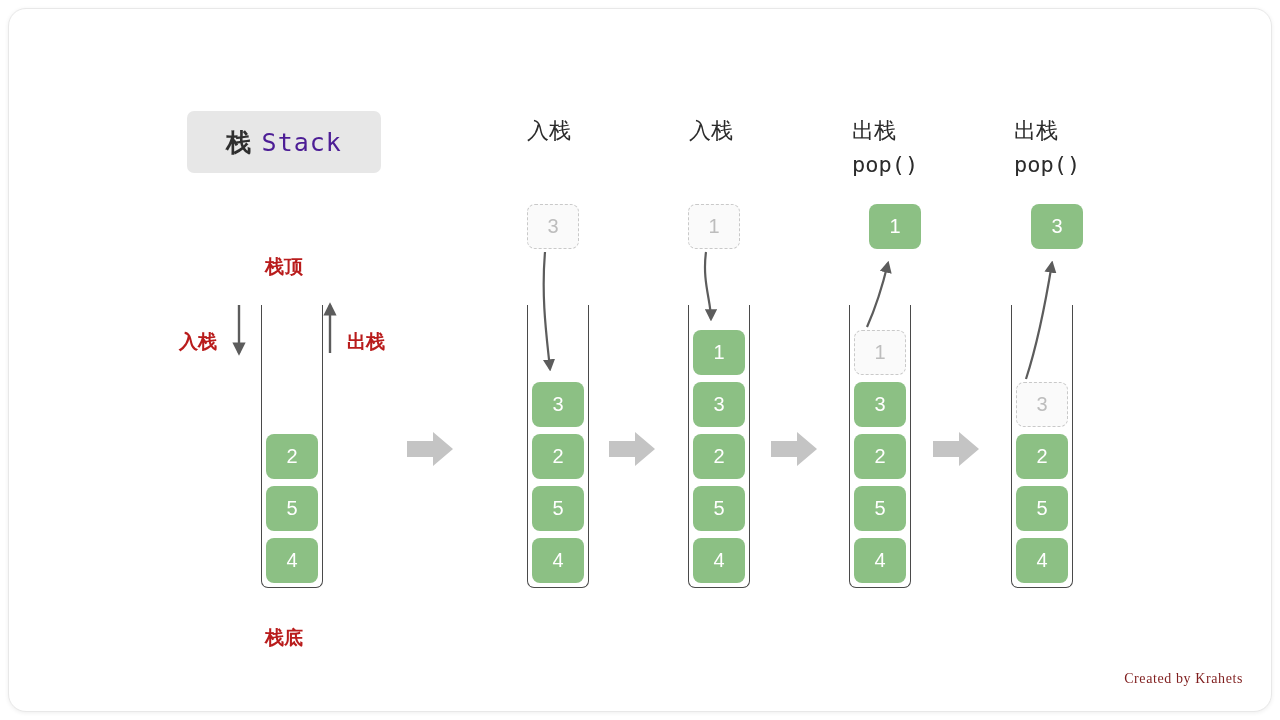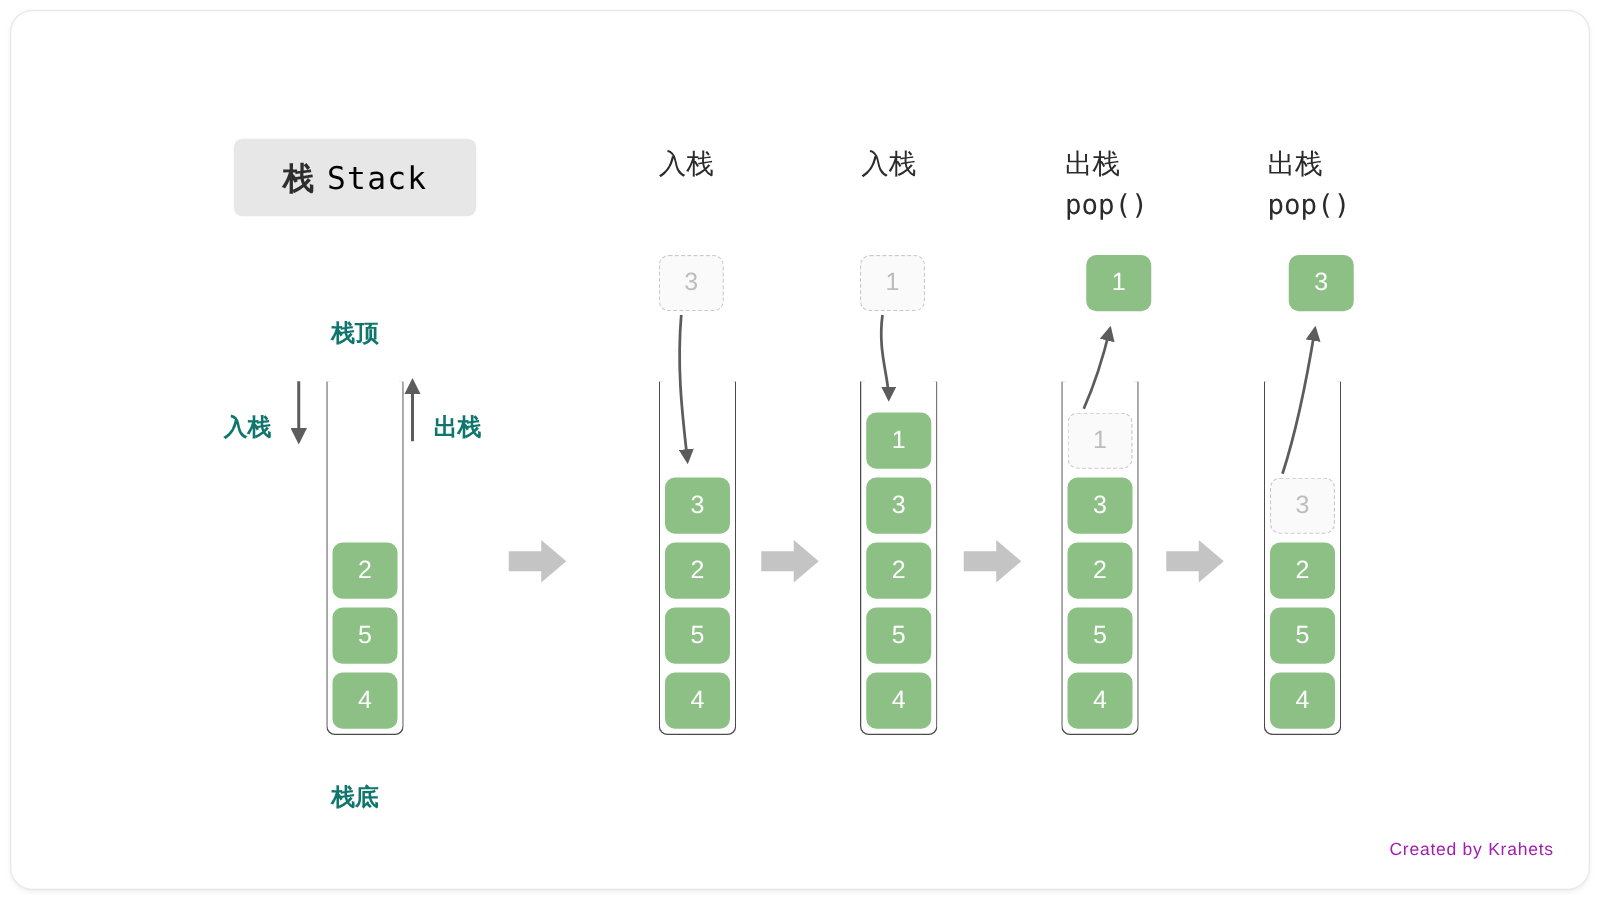--- a/index.html
+++ b/index.html
@@ -36,30 +36,30 @@
   }
   #title-badge .cn {
     font-size: 25px;
     font-weight: bold;
     color: #2e2e2e;
     letter-spacing: 0.5px;
   }
   #title-badge .en {
     font-size: 25px;
     font-family: "DejaVu Sans Mono", "Liberation Mono", monospace;
-    color: #000000;
+    color: #4c1d95;
     letter-spacing: 1px;
   }
 
   
   .cn-label {
     position: absolute;
     font-size: 19px;
     font-weight: bold;
-    color: #0f766e;
+    color: #b91c1c;
     white-space: nowrap;
   }
 
   .col-head {
     position: absolute;
     width: 150px;
     text-align: left;
     white-space: nowrap;
   }
   .col-head .line1 {
@@ -138,22 +138,22 @@
     left: 0; top: 0;
     width: 1264px; height: 704px;
     pointer-events: none;
   }
 
   
   #credit {
     position: absolute;
     right: 28px; bottom: 24px;
     font-size: 14px;
-    font-family: Liberation Sans, sans-serif;
-    color: #a21caf;
+    font-family: Liberation Serif, serif;
+    color: #7f1d1d;
     letter-spacing: 0.6px;
   }
 </style>
 </head>
 <body>
 
 <div id="card">
 
   <div id="title-badge">
     <span class="cn">栈</span>

